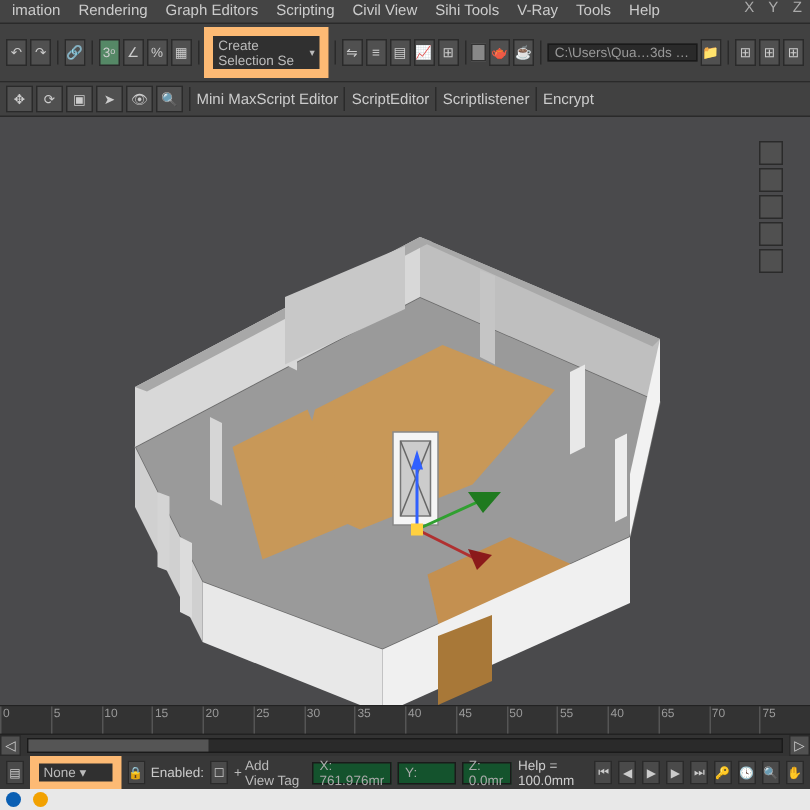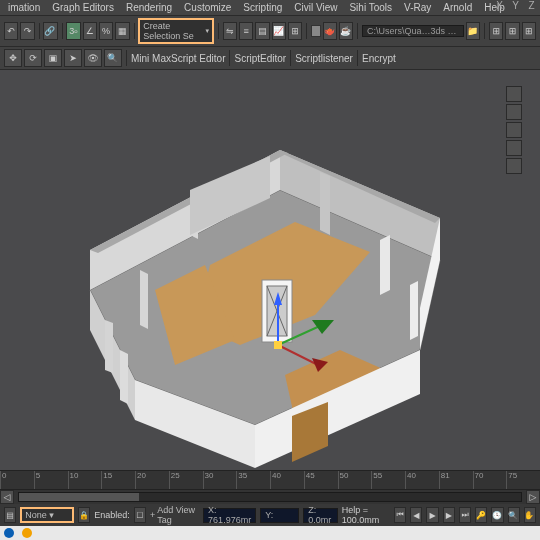--- a/index.html
+++ b/index.html
@@ -2,58 +2,57 @@
 <html><head>
 <meta charset="utf-8">
 <style>
 html,body{margin:0;padding:0;width:540px;height:540px;overflow:hidden;background:#3a3a3a;font-family:"Segoe UI",Arial,sans-serif;font-size:10px;color:#ccc}
 .app{display:flex;flex-direction:column;height:100%}
 .menubar{background:#444;display:flex;gap:4px;padding:1px 4px;border-bottom:1px solid #2a2a2a;font-size:10px}
 .menubar span{padding:1px 4px;cursor:default}
 .toolbar{background:#414141;display:flex;align-items:center;gap:2px;padding:2px 4px;border-bottom:1px solid #2a2a2a;font-size:10px}
 .tb-btn{width:16px;height:16px;background:#505050;border:1px solid #2a2a2a;display:inline-flex;align-items:center;justify-content:center;color:#ccc;font-size:9px}
 .tb-sep{width:1px;height:16px;background:#2a2a2a;margin:0 2px}
-.tb-dropdown{background:#303030;border:2px solid #fdba74;padding:1px 3px;font-size:9px;color:#bbb;display:inline-flex;align-items:center;gap:2px}
+.tb-dropdown{background:#303030;border:6px solid #fdba74;padding:1px 3px;font-size:9px;color:#bbb;display:inline-flex;align-items:center;gap:2px}
 .tb-dropdown .chev{font-size:7px}
 .viewport{flex:1;background:#4a4a4c;position:relative;overflow:hidden}
 .model{position:absolute;top:20px;left:40px;width:460px;height:390px}
 .timeline{background:#3a3a3a;border-top:1px solid #222;padding:0;height:32px;position:relative}
 .ruler{height:18px;background:#333;position:relative;border-bottom:1px solid #222;display:flex}
 .tick{flex:1;border-left:1px solid #555;font-size:8px;color:#999;padding-left:1px;position:relative;overflow:hidden}
 .scrub{height:14px;background:#333;display:flex;align-items:center}
 .scrub-track{flex:1;height:8px;background:#2a2a2a;margin:0 4px;border:1px solid #1a1a1a;position:relative}
 .scrub-handle{position:absolute;left:0;width:120px;height:8px;background:#555;top:0}
 .statusbar{background:#383838;border-top:1px solid #222;display:flex;align-items:center;gap:4px;padding:2px 4px;height:18px;font-size:9px}
-.status-field{background:#0f172a;border:1px solid #1a1a1a;padding:0 4px;color:#aaa;height:13px;display:inline-flex;align-items:center}
+.status-field{background:#14532d;border:1px solid #1a1a1a;padding:0 4px;color:#aaa;height:13px;display:inline-flex;align-items:center}
 .status-btn{width:14px;height:14px;background:#4a4a4a;border:1px solid #2a2a2a;display:inline-flex;align-items:center;justify-content:center;font-size:8px}
 .taskbar{background:#e8e8e8;height:14px;display:flex;align-items:center;padding:0 4px;gap:8px}
 .taskbar .dot{width:10px;height:10px;border-radius:50%}
 .axis-xyz{position:absolute;top:0px;right:2px;font-size:10px;color:#aaa;display:flex;gap:3px}
 .axis-xyz span{width:13px;text-align:center}
 .right-icons{position:absolute;top:16px;right:18px;display:flex;flex-direction:column;gap:2px}
 .right-icons .ico{width:14px;height:14px;background:#505050;border:1px solid #2a2a2a}
 .path-box{background:#2a2a2a;border:1px solid #1a1a1a;padding:0 4px;color:#999;font-size:9px;max-width:130px;white-space:nowrap;overflow:hidden;text-overflow:ellipsis}
 .plus-time{color:#bbb;font-size:9px;display:flex;align-items:center;gap:2px}
 .colorswatch{width:10px;height:10px;background:#888;border:1px solid #333;display:inline-block}
 </style>
 </head>
 <body>
 
 <div class="app">
 
   <div class="menubar">
     <span>imation</span>
+    <span>Rendering</span>
     <span>Graph Editors</span>
-    <span>Rendering</span>
-    <span>Customize</span>
     <span>Scripting</span>
     <span>Civil View</span>
     <span>Sihi Tools</span>
     <span>V-Ray</span>
-    <span>Arnold</span>
+    <span>Tools</span>
     <span>Help</span>
   </div>
 
   <div class="toolbar">
     <div class="tb-btn">↶</div>
     <div class="tb-btn">↷</div>
     <div class="tb-sep"></div>
     <div class="tb-btn">🔗</div>
     <div class="tb-sep"></div>
     <div class="tb-btn" style="background:#586">3<sub style="font-size:6px">o</sub></div>
@@ -166,21 +165,21 @@
       <div class="tick">15</div>
       <div class="tick">20</div>
       <div class="tick">25</div>
       <div class="tick">30</div>
       <div class="tick">35</div>
       <div class="tick">40</div>
       <div class="tick">45</div>
       <div class="tick">50</div>
       <div class="tick">55</div>
       <div class="tick">40</div>
-      <div class="tick">81</div>
+      <div class="tick">65</div>
       <div class="tick">70</div>
       <div class="tick">75</div>
     </div>
     <div class="scrub">
       <div class="tb-btn" style="width:12px;height:12px">◁</div>
       <div class="scrub-track">
           <div class="scrub-handle"></div>
         </div>
       <div class="tb-btn" style="width:12px;height:12px">▷</div>
     </div>

